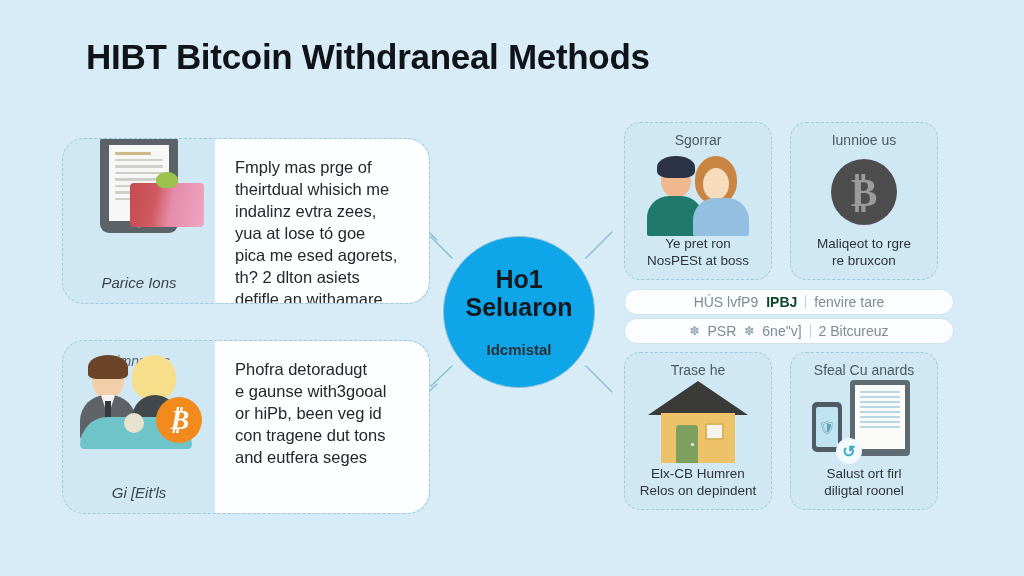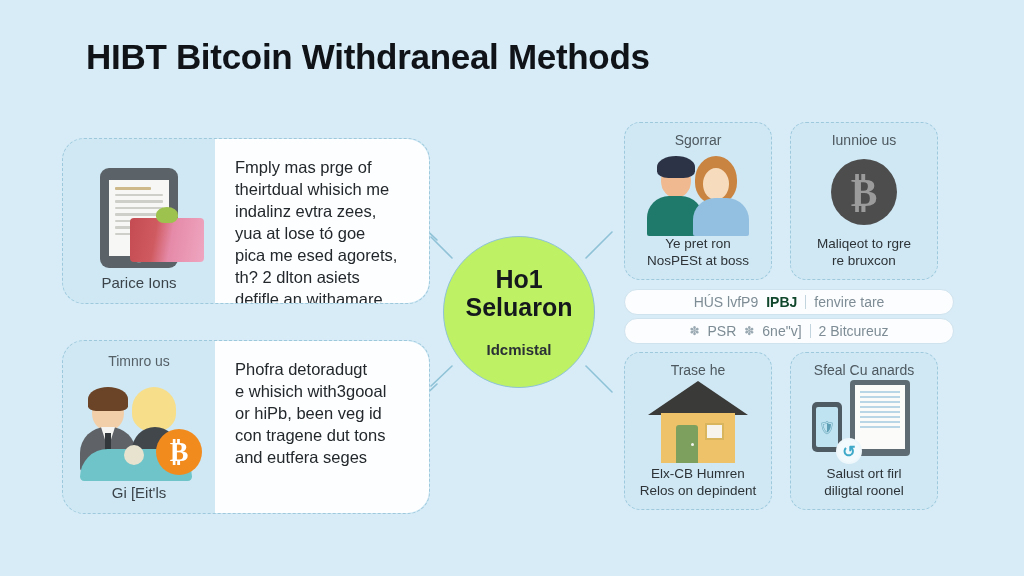--- a/index.html
+++ b/index.html
@@ -36,22 +36,23 @@
     align-items: stretch;
     overflow: hidden;
   }
   .lc-icon {
     width: 152px;
     flex: 0 0 152px;
     position: relative;
     display: flex;
     flex-direction: column;
     align-items: center;
-    justify-content: center;
+    justify-content: flex-start;
     gap: 4px;
+    font-style: italic;
   }
   .lc-caption-top {
     font-size: 14px; color: #555f66;
     text-align: center;
     position: absolute; top: 12px; left: 0; right: 0;
   }
   .lc-caption {
     font-size: 15px; color: #3c444a;
     text-align: center;
     position: absolute; bottom: 12px; left: 0; right: 0;
@@ -66,21 +67,21 @@
     color: #23282c;
   }
   .lc-text div { white-space: nowrap; }
 
   
   .center-node {
     position: absolute;
     left: 443px; top: 236px;
     width: 152px; height: 152px;
     border-radius: 50%;
-    background: #bef264;
+    background: #0ea5e9;
     border: 1.5px solid #8fc2d6;
     display: flex;
     flex-direction: column;
     align-items: center;
     justify-content: center;
     text-align: center;
   }
   .cn-l1 { font-size: 25px; font-weight: bold; color: #15191d; line-height: 1.05; }
   .cn-l2 { font-size: 25px; font-weight: bold; color: #15191d; line-height: 1.12; }
   .cn-l3 { font-size: 15px; font-weight: bold; color: #2b3135; margin-top: 20px; }
@@ -300,21 +301,21 @@
         <div class="p-head" style="left:58px; top:10px; width:44px; height:44px; background:#f6de8b; border-radius:50% 50% 40% 40%;"></div>
         <div class="p-body" style="left:58px; top:50px; width:46px; height:42px; background:#42474b;"></div>
         <div class="teal-wave"></div>
         <div style="position:absolute; left:50px; bottom:16px; width:20px; height:20px; background:#e8e3cf; border-radius:50%;"></div>
         <div class="coin">₿</div>
       </div>
       <div class="lc-caption">Gi [Eit'ls</div>
     </div>
     <div class="lc-text">
       <div>Phofra detoradugt</div>
-      <div>e whisich with3gooal</div>
+      <div>e gaunse with3gooal</div>
       <div>or hiPb, been veg id</div>
       <div>con tragene dut tons</div>
       <div>and eutfera seges</div>
     </div>
   </div>
 
   <div class="center-node">
     <div class="cn-l1">Ho1</div>
     <div class="cn-l2">Seluaron</div>
     <div class="cn-l3">Idcmistal</div>

